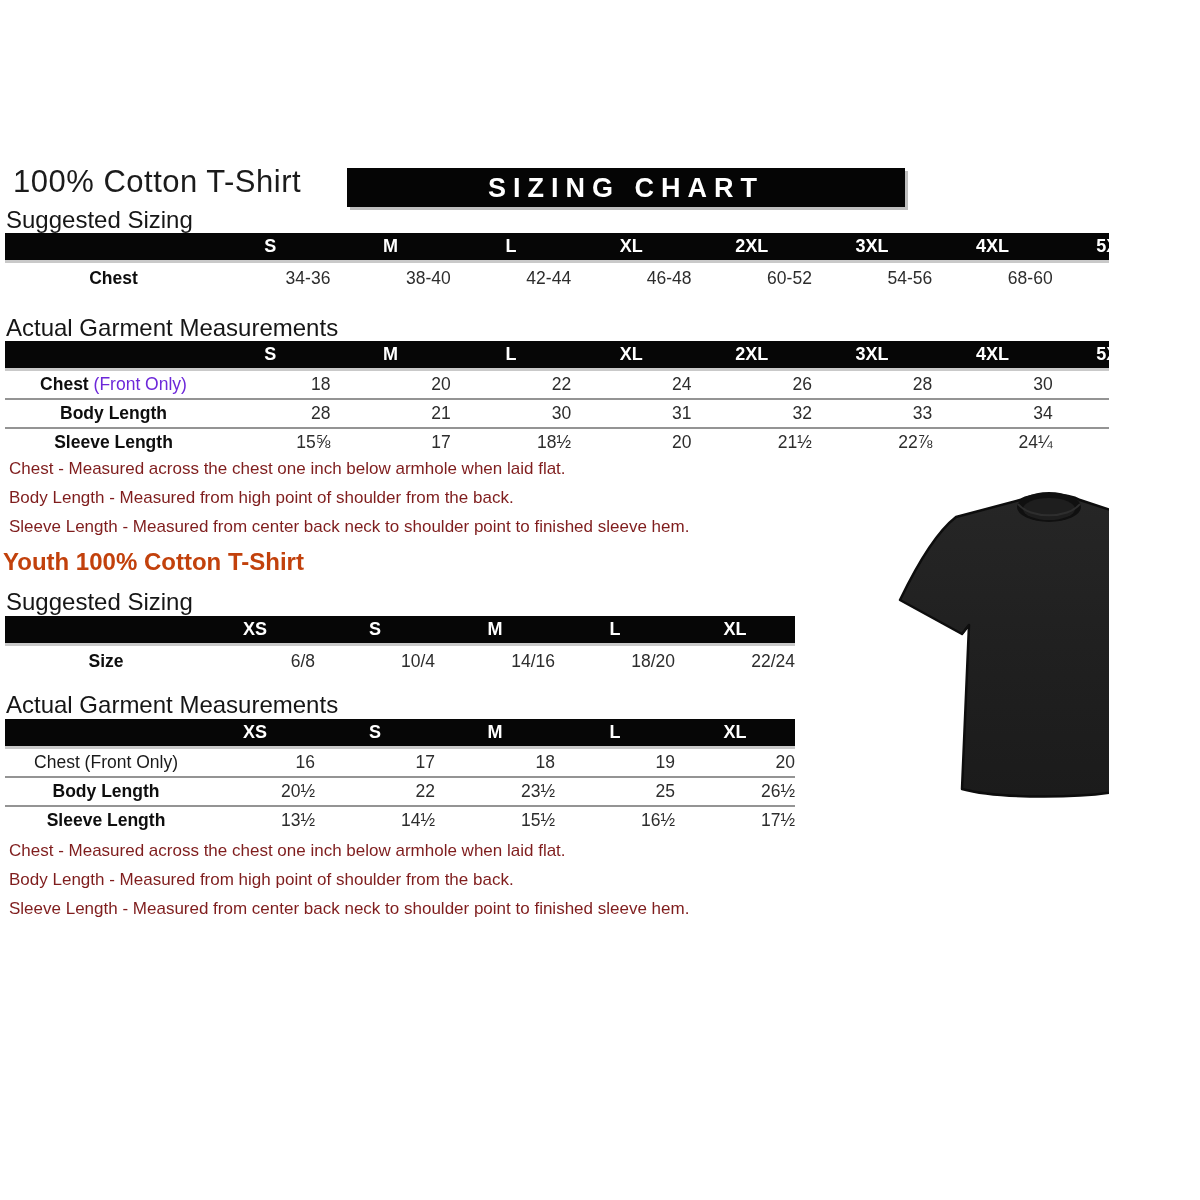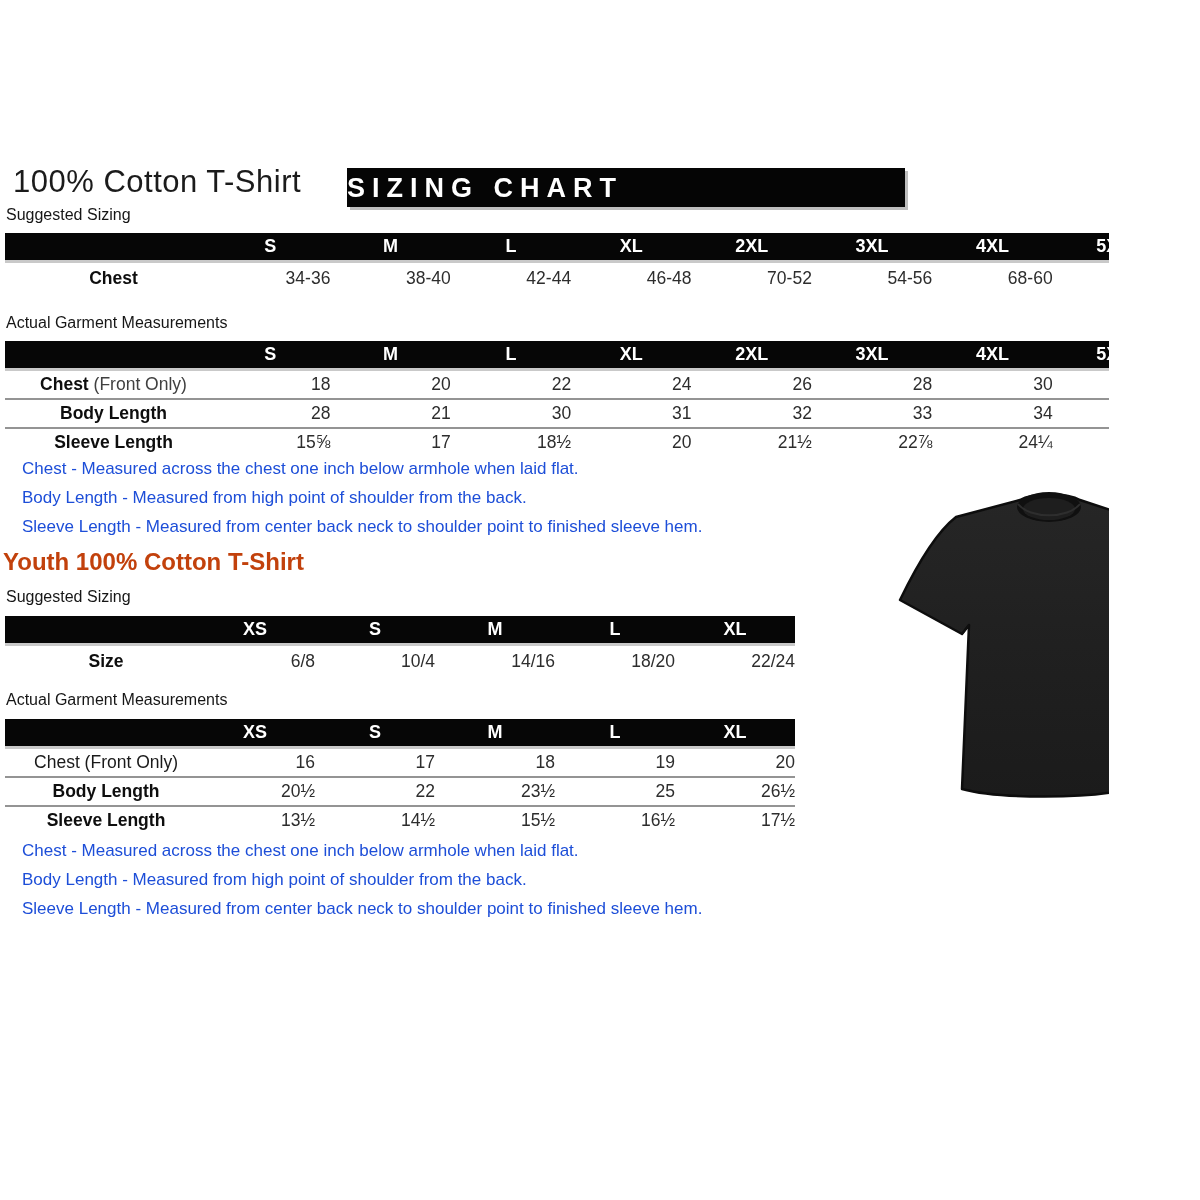--- a/index.html
+++ b/index.html
@@ -6,55 +6,55 @@
   .page{
     position:relative;width:1109px;height:1200px;background:#ffffff;overflow:hidden;
     font-family:"Liberation Sans","DejaVu Sans",sans-serif;color:#1b1b1b;
   }
   .page-title{
     position:absolute;left:13px;top:164px;font-size:31px;font-weight:400;
     letter-spacing:.5px;color:#1b1b1b;white-space:nowrap;
   }
   .banner{
     position:absolute;left:347px;top:168px;width:558px;height:39px;background:#050505;
-    color:#fff;font-size:27px;font-weight:700;letter-spacing:7px;text-align:left;
+    color:#fff;font-size:27px;font-weight:700;letter-spacing:7px;text-align:center;
     line-height:40px;box-shadow:3px 3px 0 rgba(70,70,70,.35);white-space:nowrap;
   }
-  .sec-label{position:absolute;font-size:16px;color:#161616;white-space:nowrap;}
+  .sec-label{position:absolute;font-size:24px;color:#161616;white-space:nowrap;}
   #adult-suggested-label{left:6px;top:206px;}
   #adult-actual-label{left:6px;top:314px;}
   #youth-suggested-label{left:6px;top:588px;}
   #youth-actual-label{left:6px;top:691px;}
   .youth-title{
     position:absolute;left:3px;top:548px;font-size:24px;font-weight:700;color:#c2410c;white-space:nowrap;
   }
   table.size-table{position:absolute;border-collapse:collapse;table-layout:fixed;}
   table.size-table thead th{
     background:#060606;color:#fff;font-size:18px;font-weight:700;height:27px;
     text-align:center;padding:0;border-bottom:3px solid #c9c9c9;
   }
   table.size-table tbody th{
     text-align:center;padding:0 0 0 12px;font-size:17.5px;font-weight:700;color:#0e0e0e;white-space:nowrap;
   }
-  table.size-table tbody th .suffix{font-weight:400;color:#404040;}
+  table.size-table tbody th .suffix{font-weight:400;color:#6d28d9;}
   table.size-table tbody th.plain{font-weight:400;color:#1a1a1a;}
   table.size-table td{
     text-align:right;font-size:17.5px;color:#2d2d2d;padding:0;
   }
   table.size-table tbody tr{height:29px;}
   table.suggested tbody tr{height:33px;}
   table.lined tbody tr:not(:first-child) td,
   table.lined tbody tr:not(:first-child) th{border-top:2px solid #949494;}
   #adult-suggested-table{left:5px;top:233px;width:1168px;}
   #adult-actual-table{left:5px;top:341px;width:1168px;}
   #youth-suggested-table{left:5px;top:616px;width:790px;}
   #youth-actual-table{left:5px;top:719px;width:790px;}
   table.adult thead th.corner{width:205px;}
   table.youth thead th.corner{width:190px;}
-  .notes{position:absolute;left:22px;font-size:17px;color:#1d4ed8;}
+  .notes{position:absolute;left:9px;font-size:17px;color:#7f1d1d;}
   .notes div{margin-bottom:9px;white-space:nowrap;}
   #adult-notes{top:459px;}
   #youth-notes{top:841px;}
   .tshirt{position:absolute;left:892px;top:486px;width:300px;height:330px;}
 </style>
 </head>
 <body>
 
 <div class="page">
 
@@ -76,21 +76,21 @@
           <th>5XL</th>
         </tr>
       </thead>
       <tbody>
         <tr>
           <th>Chest</th>
           <td>34-36</td>
           <td>38-40</td>
           <td>42-44</td>
           <td>46-48</td>
-          <td>70-52</td>
+          <td>60-52</td>
           <td>54-56</td>
           <td>68-60</td>
           <td>62-64</td>
         </tr>
       </tbody>
     </table>
 
   <div class="sec-label" id="adult-actual-label">Actual Garment Measurements</div>
   <table class="size-table lined adult" id="adult-actual-table">
       <thead>

